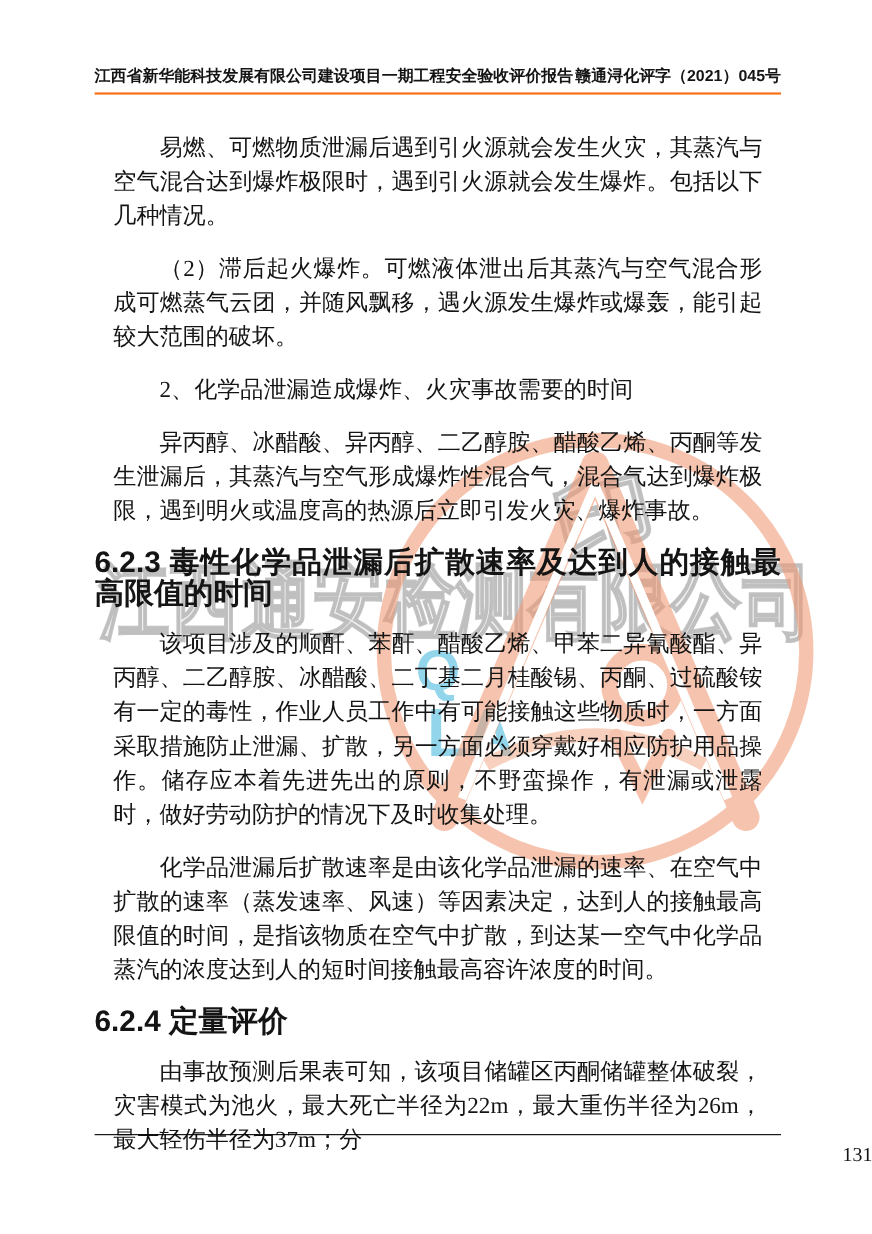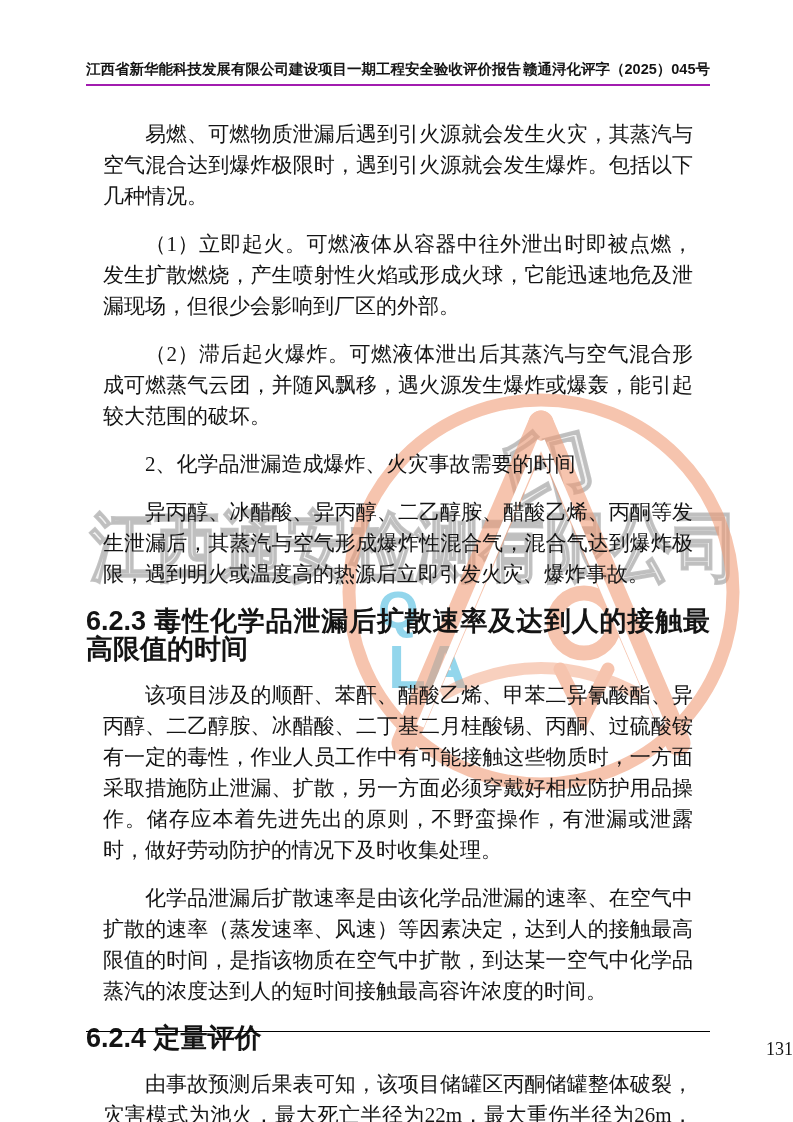--- a/index.html
+++ b/index.html
@@ -5,21 +5,21 @@
   html,body { margin:0; padding:0; background:#e8e8e8; }
   .page {
     position:relative; width:793px; height:1122px; background:#ffffff;
     margin:0 auto; overflow:hidden;
     font-family:"Liberation Serif","DejaVu Serif",serif; color:#141414;
   }
   
   .doc-header {
     position:absolute; left:86px; right:83px; top:60px; z-index:2;
     display:flex; justify-content:space-between; align-items:flex-end;
-    border-bottom:2px solid #a21caf; padding-bottom:5px;
+    border-bottom:2px solid #f97316; padding-bottom:5px;
     font-family:"Liberation Sans","DejaVu Sans",sans-serif;
     font-weight:bold; font-size:14.5px; white-space:nowrap;
   }
   
   .doc-body {
     position:absolute; left:86px; width:624px; top:102px; z-index:1;
     font-size:21px; line-height:31px; text-align:justify;
   }
   .para { margin:17px; text-indent:2em; }
   .heading {
@@ -69,26 +69,25 @@
       </g>
       <g stroke="#FFFFFF" fill="none">
         <path d="M209,58 L88,343" stroke-width="8"></path>
         <path d="M209,58 L330,343" stroke-width="8"></path>
       </g>
     </svg>
   </div>
 
   <header class="doc-header">
     <span>江西省新华能科技发展有限公司建设项目一期工程安全验收评价报告</span>
-    <span>赣通浔化评字（2025）045号</span>
+    <span>赣通浔化评字（2021）045号</span>
   </header>
 
   <main class="doc-body">
     <p class="para">易燃、可燃物质泄漏后遇到引火源就会发生火灾，其蒸汽与空气混合达到爆炸极限时，遇到引火源就会发生爆炸。包括以下几种情况。</p>
-    <p class="para">（1）立即起火。可燃液体从容器中往外泄出时即被点燃，发生扩散燃烧，产生喷射性火焰或形成火球，它能迅速地危及泄漏现场，但很少会影响到厂区的外部。</p>
     <p class="para">（2）滞后起火爆炸。可燃液体泄出后其蒸汽与空气混合形成可燃蒸气云团，并随风飘移，遇火源发生爆炸或爆轰，能引起较大范围的破坏。</p>
     <p class="para">2、化学品泄漏造成爆炸、火灾事故需要的时间</p>
     <p class="para">异丙醇、冰醋酸、异丙醇、二乙醇胺、醋酸乙烯、丙酮等发生泄漏后，其蒸汽与空气形成爆炸性混合气，混合气达到爆炸极限，遇到明火或温度高的热源后立即引发火灾、爆炸事故。</p>
     <h2 class="heading">6.2.3  毒性化学品泄漏后扩散速率及达到人的接触最高限值的时间</h2>
     <p class="para">该项目涉及的顺酐、苯酐、醋酸乙烯、甲苯二异氰酸酯、异丙醇、二乙醇胺、冰醋酸、二丁基二月桂酸锡、丙酮、过硫酸铵有一定的毒性，作业人员工作中有可能接触这些物质时，一方面采取措施防止泄漏、扩散，另一方面必须穿戴好相应防护用品操作。储存应本着先进先出的原则，不野蛮操作，有泄漏或泄露时，做好劳动防护的情况下及时收集处理。</p>
     <p class="para">化学品泄漏后扩散速率是由该化学品泄漏的速率、在空气中扩散的速率（蒸发速率、风速）等因素决定，达到人的接触最高限值的时间，是指该物质在空气中扩散，到达某一空气中化学品蒸汽的浓度达到人的短时间接触最高容许浓度的时间。</p>
     <h2 class="heading">6.2.4  定量评价</h2>
     <p class="para">由事故预测后果表可知，该项目储罐区丙酮储罐整体破裂，灾害模式为池火，最大死亡半径为22m，最大重伤半径为26m，最大轻伤半径为37m；分</p>
   </main>
 

